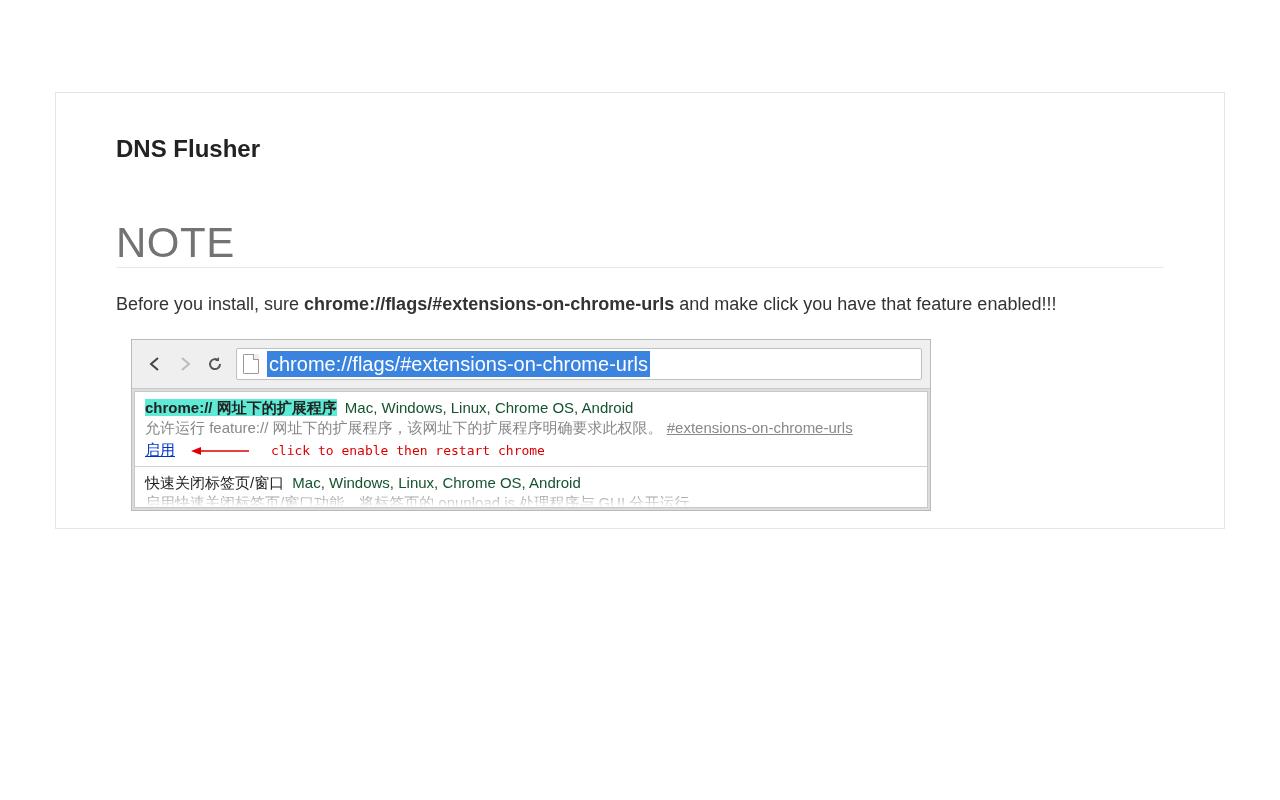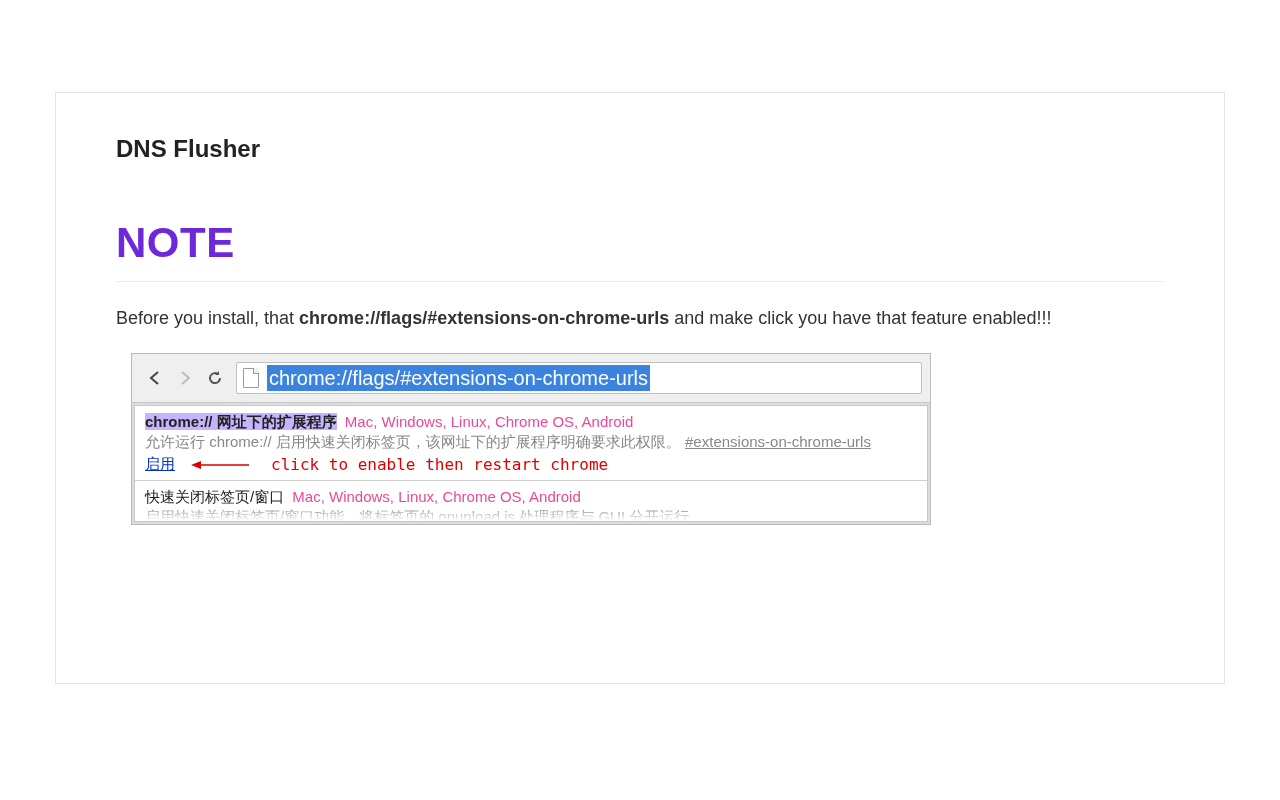--- a/index.html
+++ b/index.html
@@ -8,37 +8,36 @@
       background: #fff;
       width: 1280px;
       height: 800px;
       position: relative;
     }
     .page-container {
       position: absolute;
       left: 55px;
       top: 92px;
       width: 1170px;
-      height: 592px;
+      height: 437px;
       border: 1px solid #e5e5e5;
       background: #fff;
       padding: 42px 60px 0 60px;
     }
     .title {
       font-size: 24px;
       font-weight: bold;
       color: #222;
       margin-bottom: 56px;
     }
     .note-heading {
       font-size: 42px;
-      font-weight: bold;
-      color: #6d28d9;
+      font-weight: normal;
+      color: #737373;
       letter-spacing: 0.5px;
-      margin-bottom: 14px;
     }
     .divider {
       border: none;
       border-top: 1px solid #e8e8e8;
       margin-bottom: 24px;
     }
     .intro-text {
       font-size: 18px;
       color: #333;
       margin-bottom: 22px;
@@ -118,30 +117,30 @@
     }
     .flag-item {
       padding: 6px 10px 6px 10px;
       border-bottom: 1px solid #d0d0d0;
     }
     .flag-title-line {
       font-size: 15px;
       line-height: 1.3;
     }
     .flag-name-hl {
-      background: #c4b5fd;
+      background: #5eead4;
       font-weight: bold;
       color: #222;
     }
     .flag-name-bold {
       font-weight: normal;
       color: #222;
     }
     .flag-plat {
-      color: #ec4899;
+      color: #14532d;
       margin-left: 4px;
     }
     .flag-desc {
       font-size: 15px;
       color: #888;
       line-height: 1.3;
       margin-top: 0px;
     }
     .flag-anchor {
       color: #888;
@@ -162,21 +161,21 @@
     .arrow {
       color: #d00;
       margin: 0 8px 0 4px;
       display: flex;
       align-items: center;
     }
     .arrow svg { display: block; }
     .red-note {
       font-family: "SimSun", monospace;
       color: #d00;
-      font-size: 16px;
+      font-size: 13px;
     }
     .flag-item.second {
       border-bottom: none;
       padding-bottom: 0;
       height: 40px;
       overflow: hidden;
       position: relative;
     }
     .fade {
       position: absolute;
@@ -189,21 +188,21 @@
 <body>
 
 <div class="page-container">
 
   <div class="title">DNS Flusher</div>
 
   <div class="note-heading">NOTE</div>
   <hr class="divider">
 
   <p class="intro-text">
-    <span>Before you install, that </span><span class="bold">chrome://flags/#extensions-on-chrome-urls</span><span> and make click you have that feature enabled!!!</span>
+    <span>Before you install, sure </span><span class="bold">chrome://flags/#extensions-on-chrome-urls</span><span> and make click you have that feature enabled!!!</span>
   </p>
 
   <div class="screenshot">
     <div class="browser-chrome">
       <div class="nav-btn">
         <svg width="16" height="16" viewBox="0 0 16 16">
             <path d="M11 2 L4 8 L11 14" stroke="#444" stroke-width="2" fill="none"></path>
           </svg>
       </div>
       <div class="nav-btn disabled">
@@ -223,21 +222,21 @@
       </div>
     </div>
 
     <div class="flags-body">
       <div class="flag-item">
         <div class="flag-title-line">
           <span class="flag-name-hl">chrome:// 网址下的扩展程序</span>
           <span class="flag-plat">Mac, Windows, Linux, Chrome OS, Android</span>
         </div>
         <div class="flag-desc">
-          <span>允许运行 chrome:// 启用快速关闭标签页，该网址下的扩展程序明确要求此权限。</span>
+          <span>允许运行 feature:// 网址下的扩展程序，该网址下的扩展程序明确要求此权限。</span>
           <span class="flag-anchor">#extensions-on-chrome-urls</span>
         </div>
         <div class="enable-line">
           <span class="enable-link">启用</span>
           <span class="arrow">
             <svg width="60" height="14" viewBox="0 0 60 14">
               <line x1="58" y1="7" x2="6" y2="7" stroke="#d00" stroke-width="1.5"></line>
               <path d="M0 7 L10 3 L10 11 Z" fill="#d00"></path>
             </svg>
           </span>

